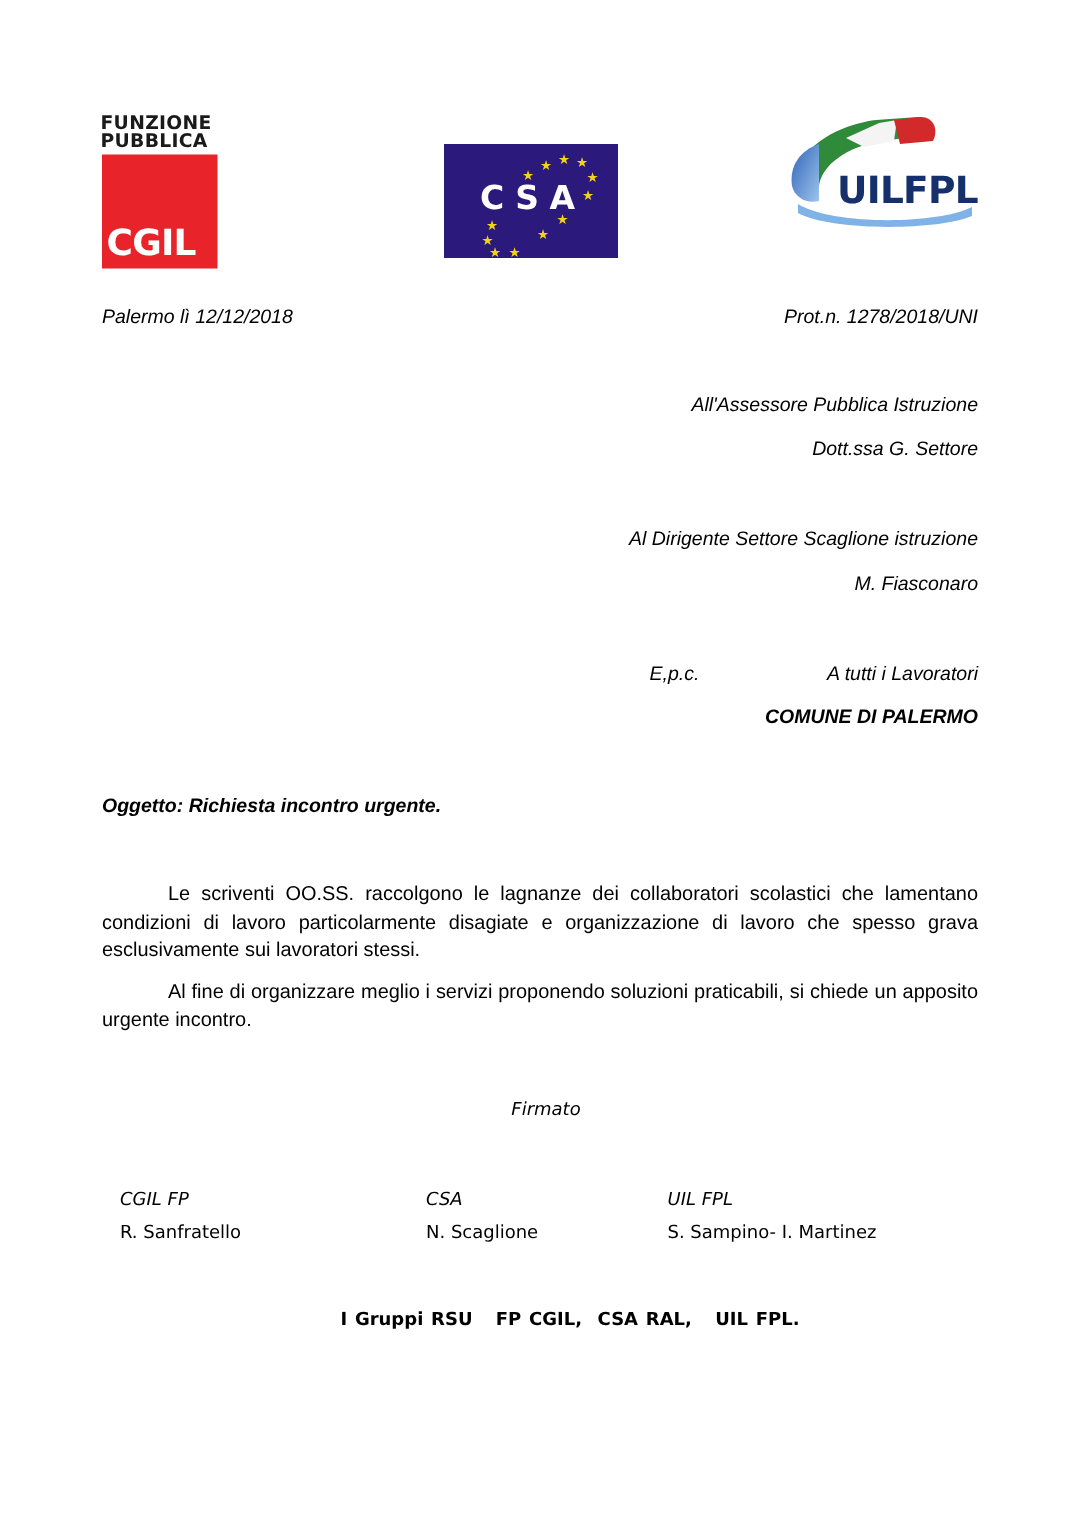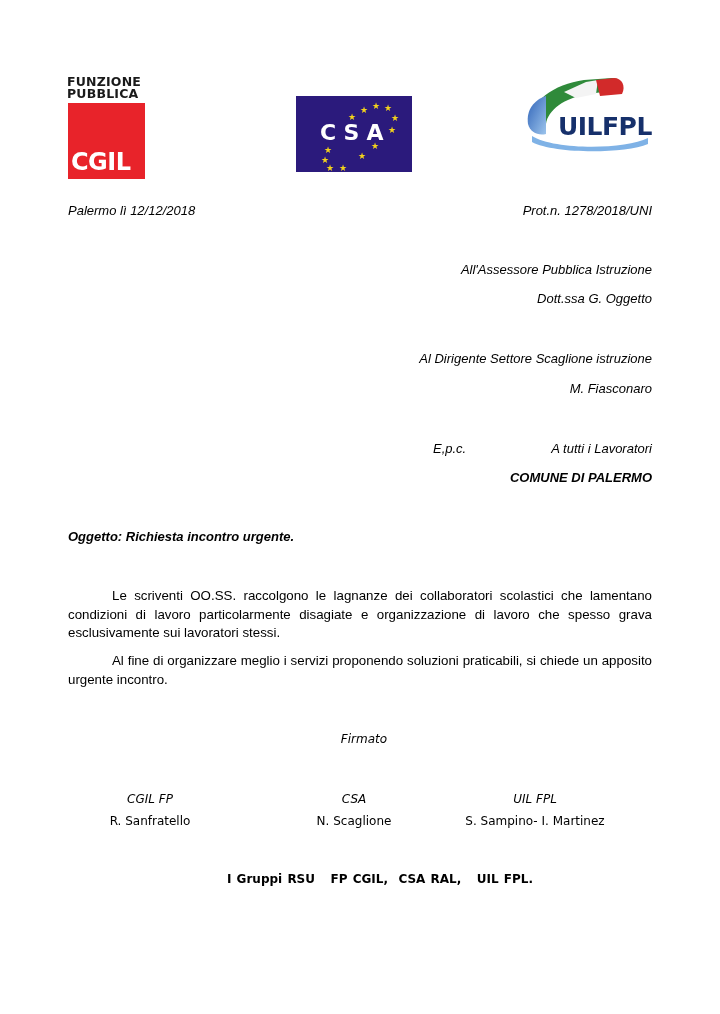--- a/index.html
+++ b/index.html
@@ -26,21 +26,21 @@
 
     
     .uil { left: 524px; top: 72px; width: 130px; height: 80px; }
     .uil-text { position: absolute; left: 34px; top: 40px; font-family: "DejaVu Sans", sans-serif;
       font-weight: bold; font-size: 25px; color: #16306b; letter-spacing: -0.5px; }
 
     .subject { left: 68px; top: 529px; font-weight: bold; font-style: italic; font-size: 13px; }
     .para { left: 68px; width: 584px; font-size: 13.3px; line-height: 18.5px; text-align: justify; }
     .para .indent { display: inline-block; width: 44px; }
     .calibri { font-family: "DejaVu Sans", sans-serif; font-size: 12px; }
-    .sig-col { position: absolute; text-align: center; }
+    .sig-col { position: absolute; }
     .footer { left: 0; width: 720px; top: 872px; text-align: center;
       font-family: "DejaVu Sans", sans-serif; font-weight: bold; font-size: 12px; word-spacing: 1px; margin-left: 20px; }
   </style>
 </head>
 <body>
 
 <div class="abs cgil-top">
   <div>FUNZIONE</div>
   <div>PUBBLICA</div>
 </div>
@@ -78,21 +78,21 @@
     <path d="M4 52 C2 38 10 28 22 24 L22 62 C14 64 6 60 4 52 Z" fill="url(#ringblue)"></path>
     <path d="M8 64 C30 78 100 78 124 66 L124 72 C100 82 30 82 8 70 Z" fill="#7fb2e6"></path>
   </svg>
   <span class="uil-text">UILFPL</span>
 </div>
 
 <div class="abs it" style="left:68px;top:203px">Palermo lì 12/12/2018</div>
 <div class="abs it r" style="right:68px;top:203px">Prot.n. 1278/2018/UNI</div>
 
 <div class="abs it r" style="right:68px;top:262px">All'Assessore Pubblica Istruzione</div>
-<div class="abs it r" style="right:68px;top:291px">Dott.ssa G. Oggetto</div>
+<div class="abs it r" style="right:68px;top:291px">Dott.ssa G. Settore</div>
 <div class="abs it r" style="right:68px;top:351px">Al Dirigente Settore Scaglione istruzione</div>
 <div class="abs it r" style="right:68px;top:381px">M. Fiasconaro</div>
 
 <div class="abs it" style="left:433px;top:441px">E,p.c.</div>
 <div class="abs it r" style="right:68px;top:441px">A tutti i Lavoratori</div>
 <div class="abs r" style="right:68px;top:470px;font-weight:bold;font-style:italic;font-size:13px;">COMUNE DI PALERMO</div>
 
 <div class="abs subject">Oggetto: Richiesta incontro urgente.</div>
 
 <div class="abs para" style="top:587px">

